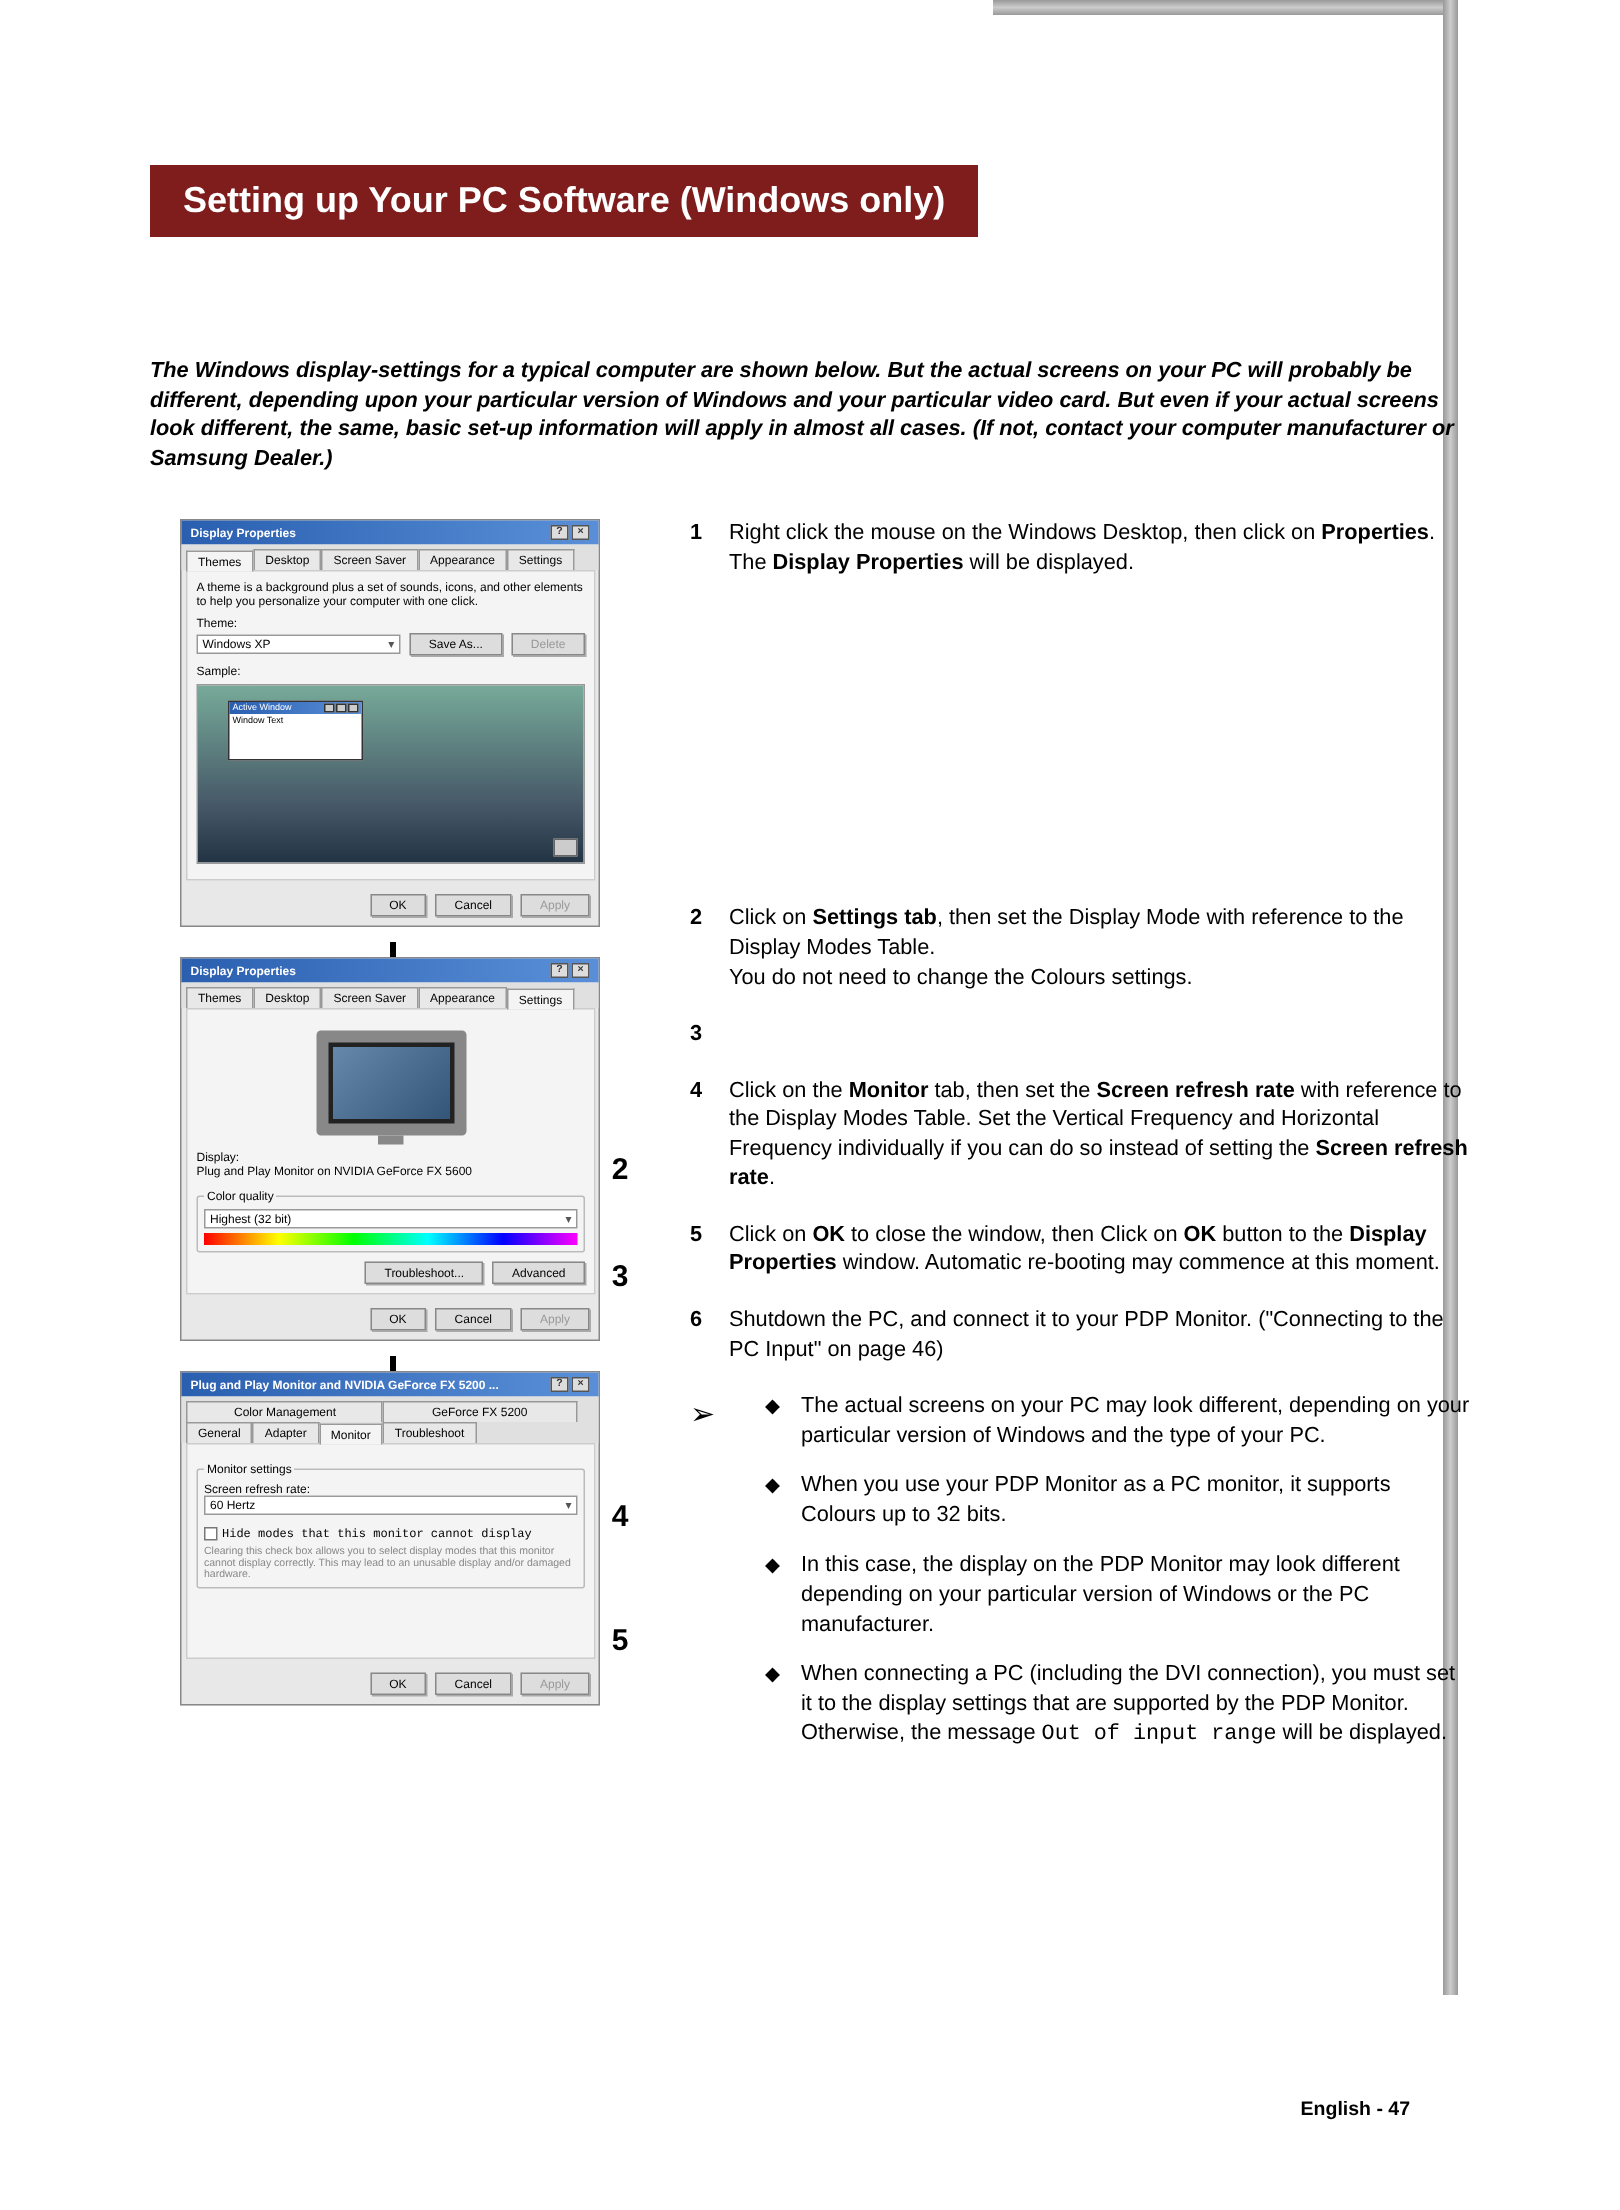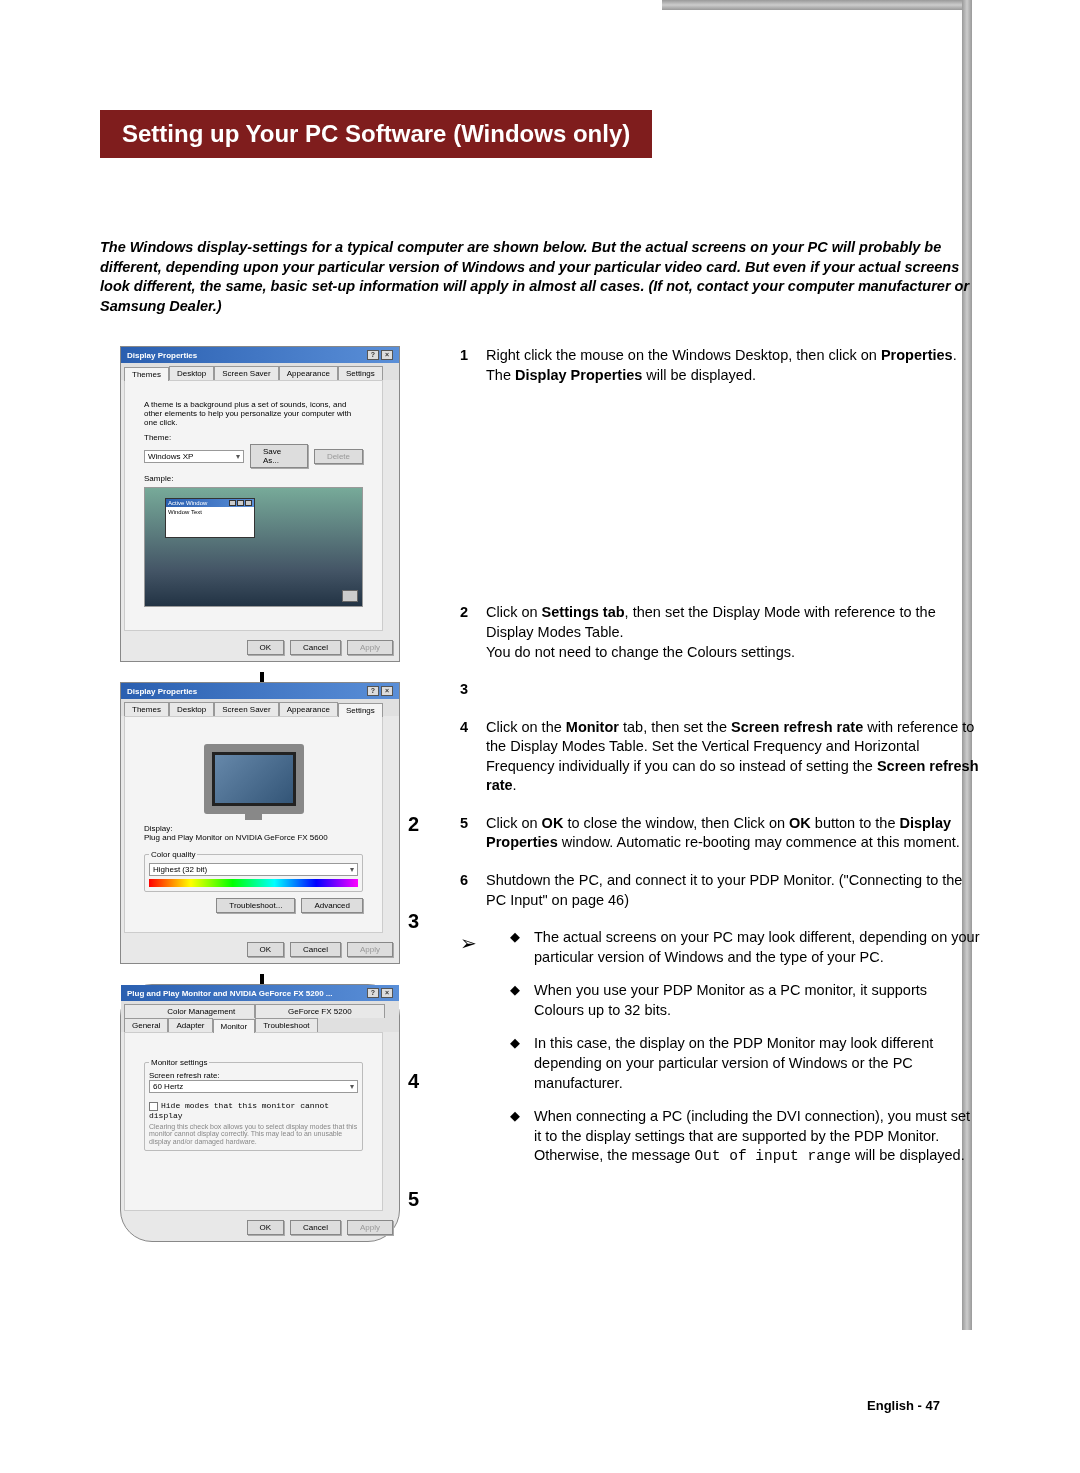--- a/index.html
+++ b/index.html
@@ -12,21 +12,21 @@
   .content { display: flex; margin-top: 30px; }
   .left-col { width: 320px; display: flex; flex-direction: column; align-items: center; gap: 4px; }
   .right-col { width: 560px; padding-left: 40px; font-size: 14.5px; line-height: 1.35; }
   .dlg { width: 280px; border: 1px solid #888; background: #e8e8e8; font-size: 8px; position: relative; }
   .dlg-title { background: linear-gradient(to right, #2a5fb0, #5a8fd8); color: #fff; font-weight: bold; padding: 3px 6px; display: flex; justify-content: space-between; align-items: center; }
   .dlg-title .ctl { display: flex; gap: 2px; }
   .dlg-title .ctl span { width: 12px; height: 10px; background: #ddd; border: 1px solid #555; font-size: 7px; text-align: center; line-height: 8px; color: #333; }
   .tabs { display: flex; background: #e0e0e0; padding: 3px 3px 0 3px; gap: 0; }
   .tab { border: 1px solid #999; border-bottom: none; padding: 2px 7px; background: #e8e8e8; font-size: 8px; }
   .tab.act { background: #f4f4f4; position: relative; top: 1px; }
-  .dlg-body { background: #f4f4f4; border: 1px solid #ccc; margin: 0 16px 3px 3px; padding: 19px; }
+  .dlg-body { background: #f4f4f4; border: 1px solid #ccc; margin: 0 2px 3px 3px; padding: 6px; }
   .btn-row { display: flex; justify-content: flex-end; gap: 6px; padding: 6px; }
   .btn { border: 1px solid #888; background: #ddd; padding: 2px 12px; font-size: 8px; box-shadow: 1px 1px 0 #aaa; }
   .btn.dis { color: #999; }
   .dropdown { border: 1px solid #999; background: #fff; padding: 1px 3px; display: flex; justify-content: space-between; min-width: 100px; }
   .arrow { font-size: 8px; color: #555; }
   .field { border: 1px solid #bbb; border-radius: 2px; padding: 4px; margin-top: 4px; }
   .field legend { font-size: 8px; padding: 0 2px; }
   .monitor { width: 100px; height: 70px; margin: 8px auto; background: #222; border: 8px solid #888; border-radius: 3px; position: relative; }
   .monitor::after { content:''; position:absolute; bottom:-14px; left:40%; width:20%; height:6px; background:#888; }
   .desk-preview { width: 130px; height: 90px; background: linear-gradient(to bottom, #7a9 0%, #456 70%, #234 100%); margin: 4px auto; position: relative; border: 1px solid #999; }
@@ -159,30 +159,30 @@
           <div class="btn">OK</div>
           <div class="btn">Cancel</div>
           <div class="btn dis">Apply</div>
         </div>
         <div class="num-marker" style="right:-20px; top:130px;">2</div>
         <div class="num-marker" style="right:-20px; bottom:30px;">3</div>
       </div>
 
       <div class="big-arrow"></div>
 
-      <div class="dlg" style="position:relative;border-radius:32px;">
+      <div class="dlg" style="position:relative;">
         <div class="dlg-title">
           <span>Plug and Play Monitor and NVIDIA GeForce FX 5200 ...</span>
           <span class="ctl">
             <span>?</span>
             <span>×</span>
           </span>
         </div>
         <div class="tabs" style="flex-wrap:wrap;">
-          <div class="tab" style="width:48%; text-align:center;padding-left:31px;">Color Management</div>
+          <div class="tab" style="width:48%; text-align:left;padding-left:31px;">Color Management</div>
           <div class="tab" style="width:48%; text-align:center;">GeForce FX 5200</div>
           <div class="tab">General</div>
           <div class="tab">Adapter</div>
           <div class="tab act">Monitor</div>
           <div class="tab">Troubleshoot</div>
         </div>
         <div class="dlg-body">
           <fieldset class="field" style="margin-top:6px;">
             <legend>Monitor settings</legend>
             <div class="label8">Screen refresh rate:</div>

